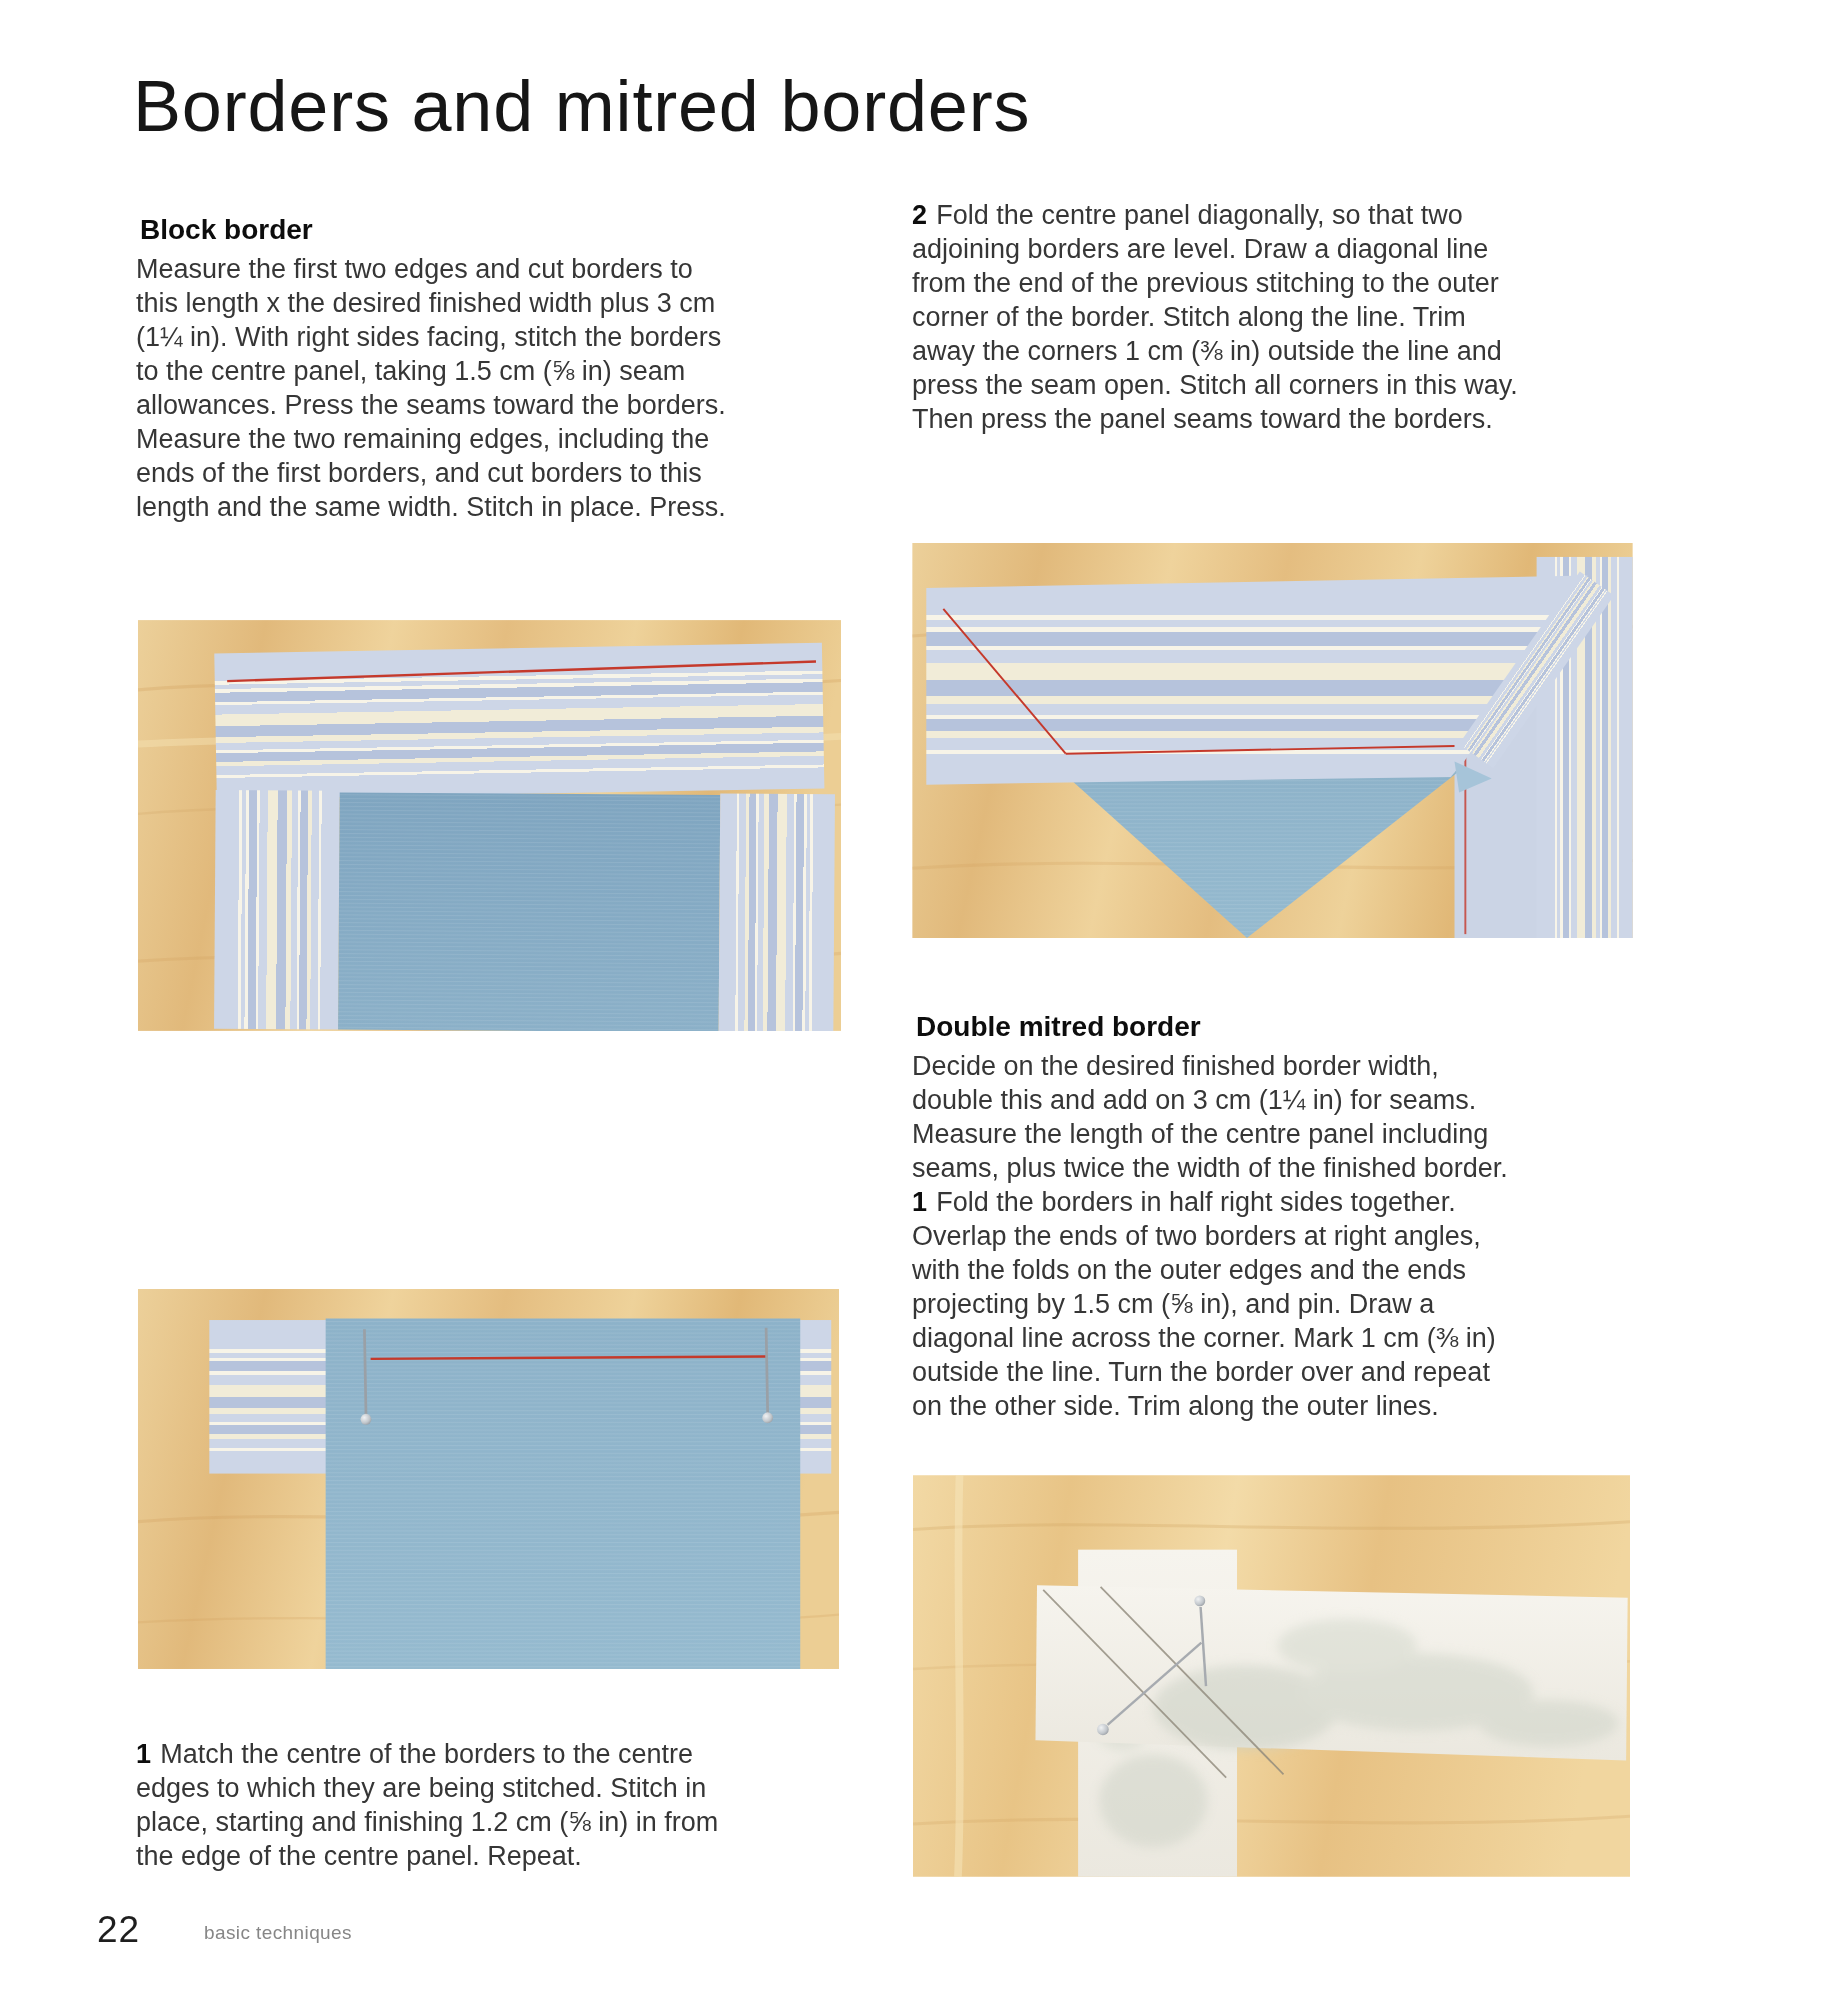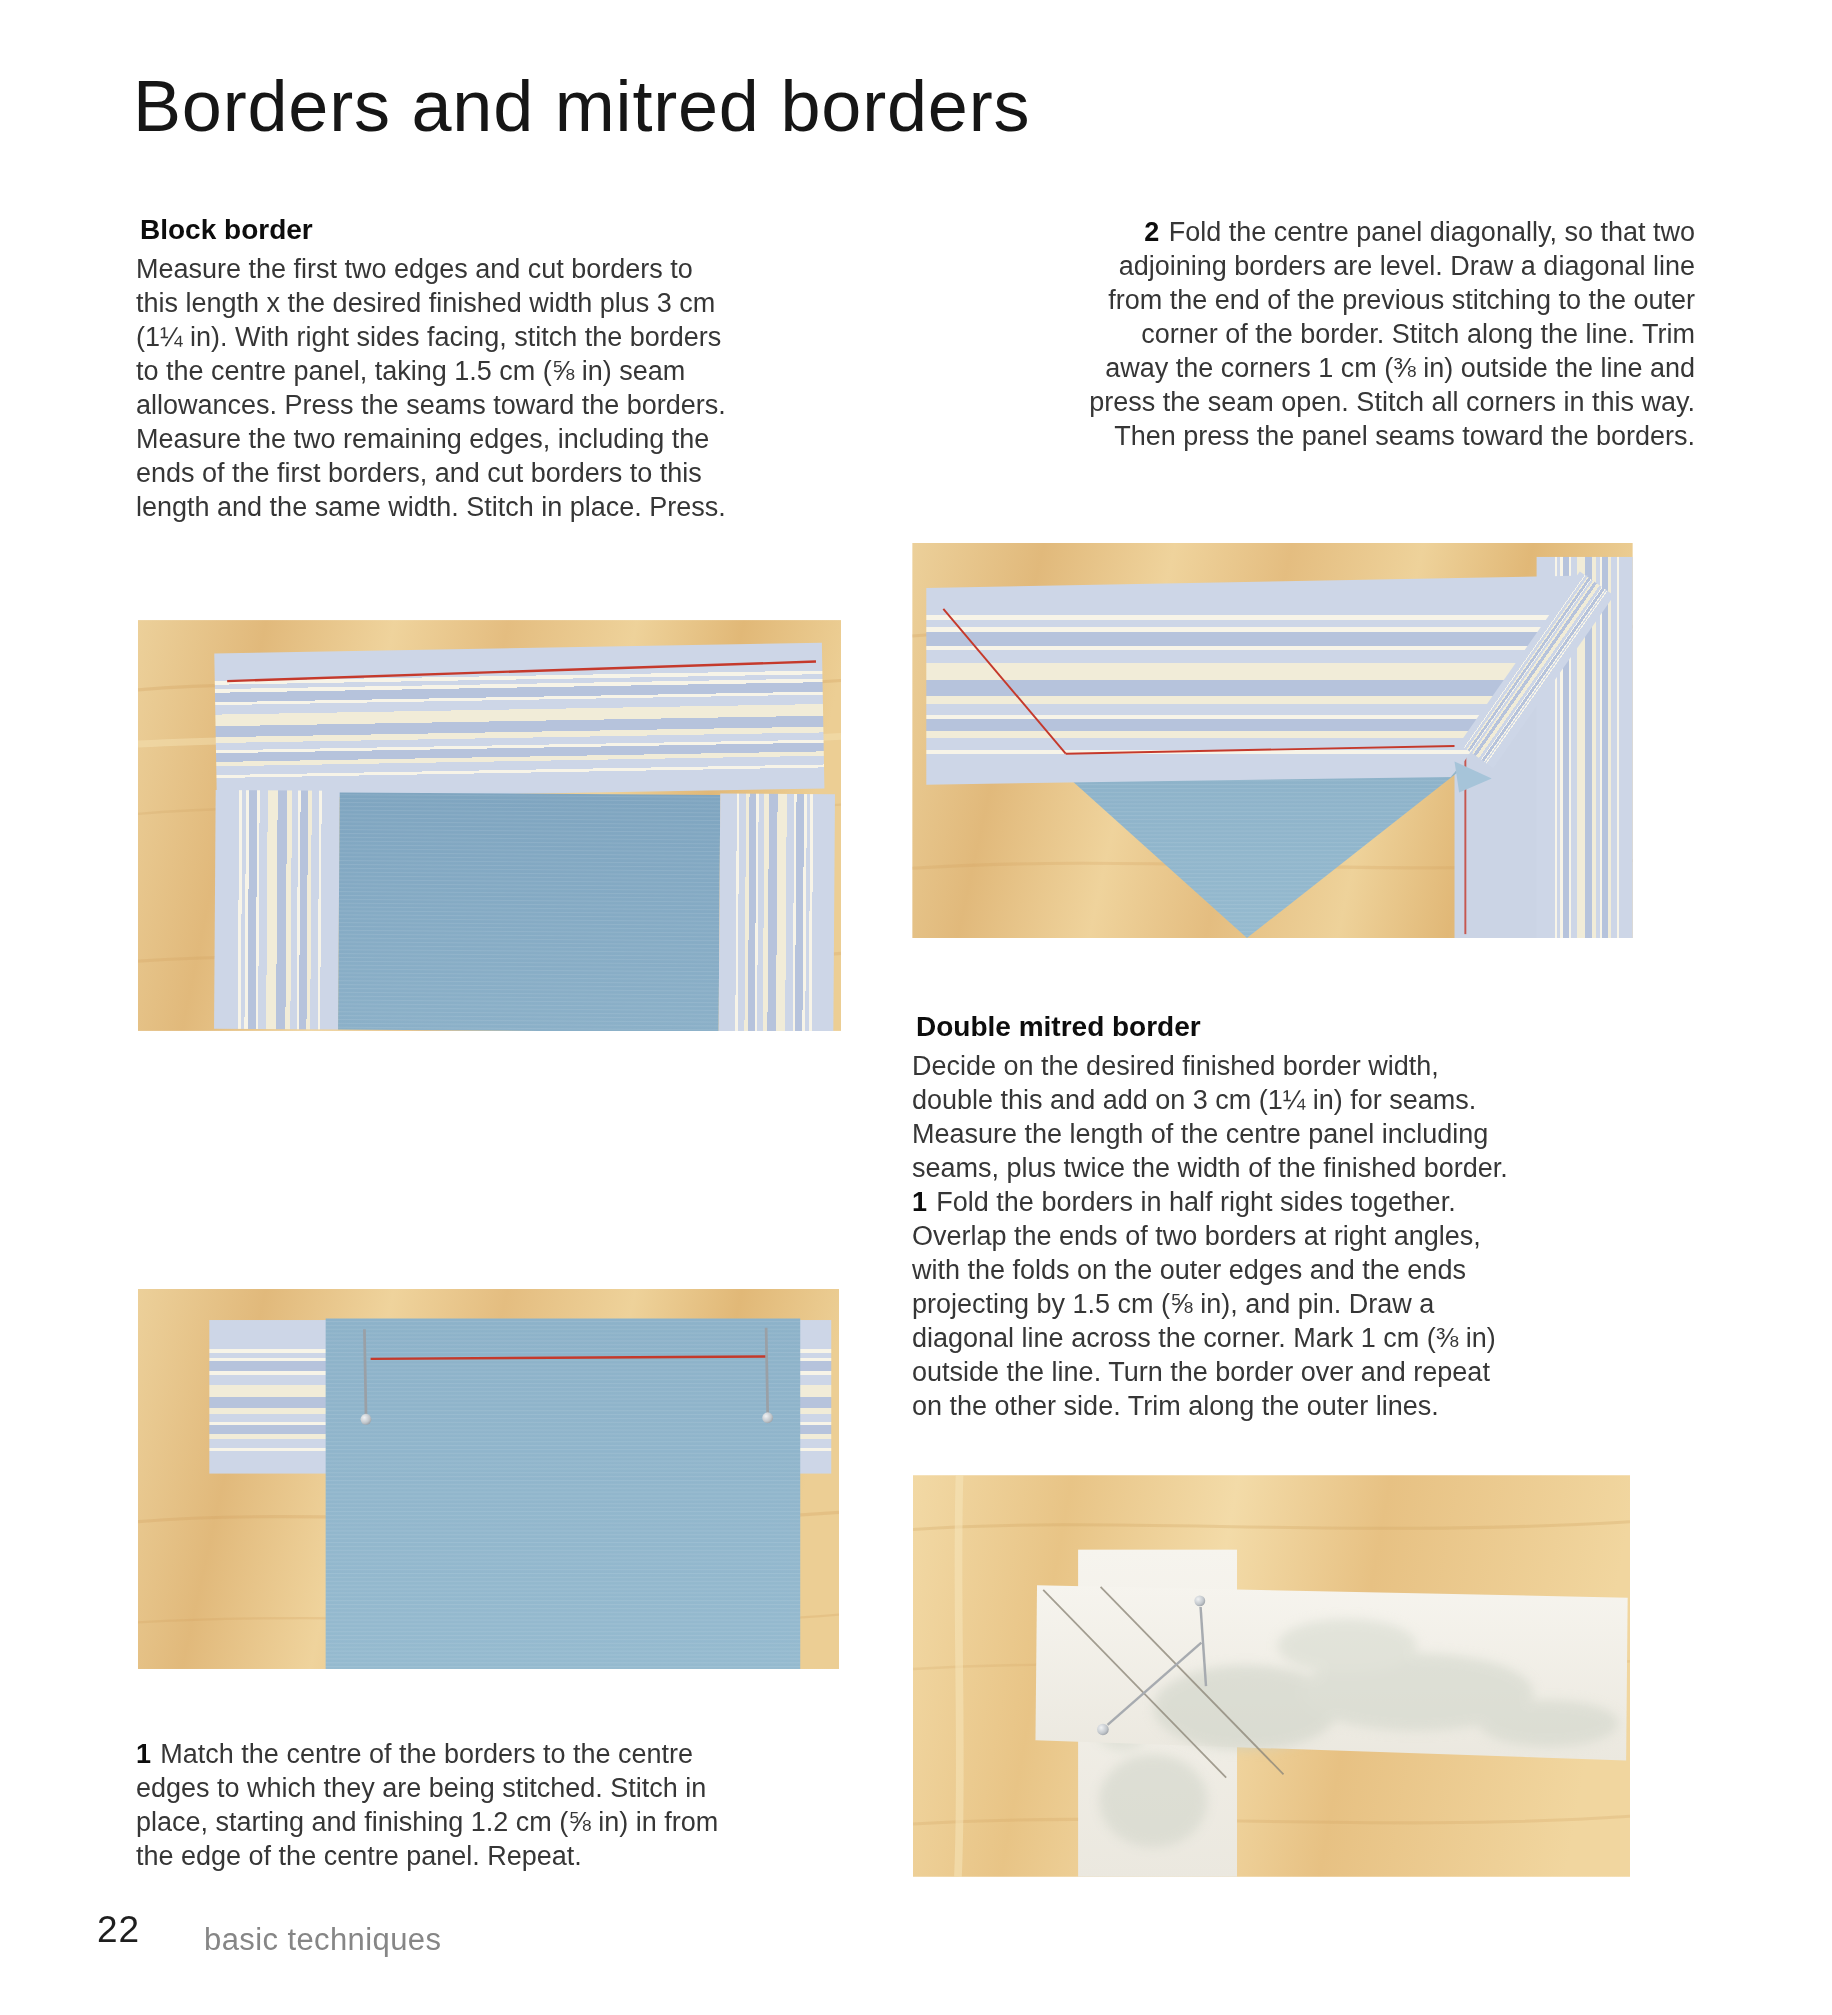--- a/index.html
+++ b/index.html
@@ -16,21 +16,21 @@
   .tblock h3{
     margin:4px;font-size:28px;line-height:36px;font-weight:700;color:#0d0d0d;
   }
   .stepnum{font-weight:700;color:#0d0d0d;padding-right:9.3px;}
   .photo{position:absolute;display:block;}
   .footer-num{
     position:absolute;left:68px;top:1909px;font-size:37px;color:#1e1e1e;
     font-weight:400;letter-spacing:0.8px;margin-left:29px;
   }
   .footer-sec{
-    position:absolute;left:204px;top:1922px;font-size:31px;color:#868686;
+    position:absolute;left:204px;top:1922px;font-size:19px;color:#868686;
     letter-spacing:0.4px;
   }
 </style>
 </head>
 <body>
 
 <div class="page">
 
   <svg width="0" height="0" style="position:absolute" aria-hidden="true">
     <defs>
@@ -192,21 +192,21 @@
     <div class="body">Measure the first two edges and cut borders to
 this length x the desired finished width plus 3 cm
 (1¼ in). With right sides facing, stitch the borders
 to the centre panel, taking 1.5 cm (⅝ in) seam
 allowances. Press the seams toward the borders.
 Measure the two remaining edges, including the
 ends of the first borders, and cut borders to this
 length and the same width. Stitch in place. Press.</div>
   </div>
 
-  <div class="tblock" style="left:912px;top:215px;width:783px;text-align:right;">
+  <div class="tblock" style="left:912px;top:198px;width:783px;">
     <span class="stepnum">2</span><span class="body" style="display:inline">Fold the centre panel diagonally, so that two
 adjoining borders are level. Draw a diagonal line
 from the end of the previous stitching to the outer
 corner of the border. Stitch along the line. Trim
 away the corners 1 cm (⅜ in) outside the line and
 press the seam open. Stitch all corners in this way.
 Then press the panel seams toward the borders.</span>
   </div>
 
   <svg class="photo" style="left:138px;top:620px;" width="703" height="411" viewBox="0 0 907 530" role="img" aria-label="Striped border strips stitched to the top and sides of a blue centre panel on a wooden table">

